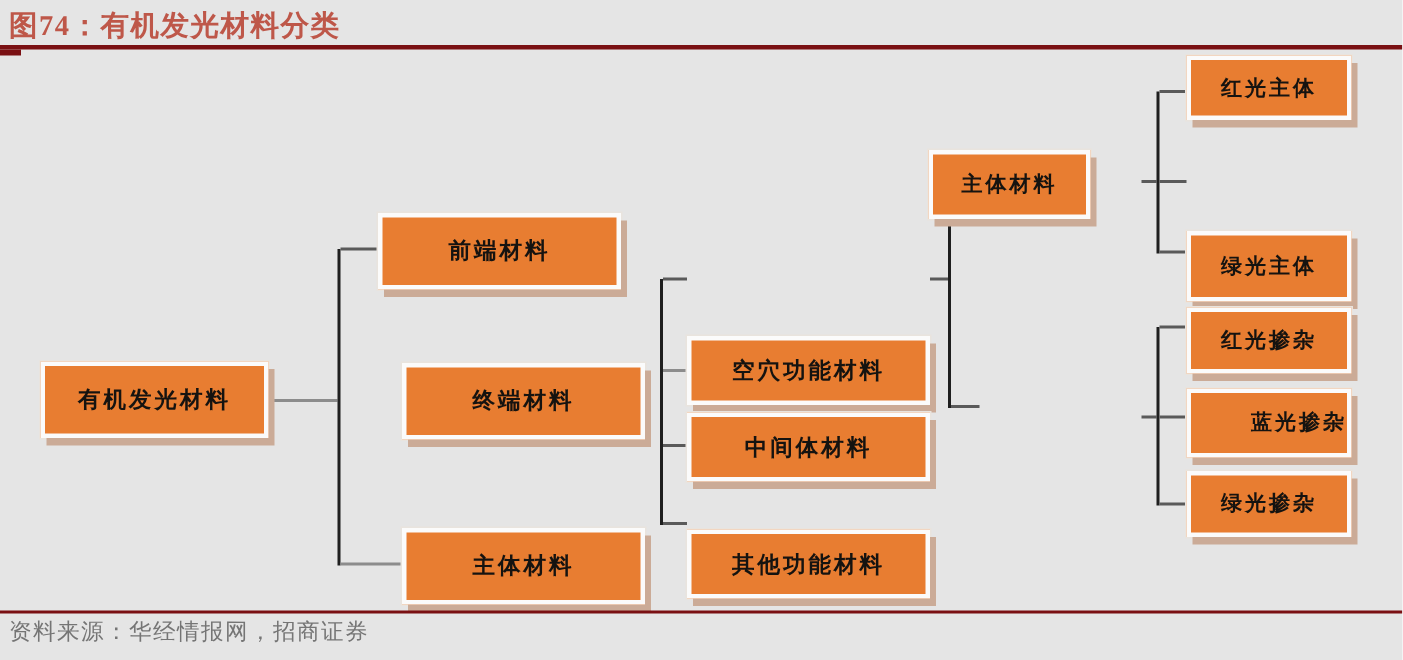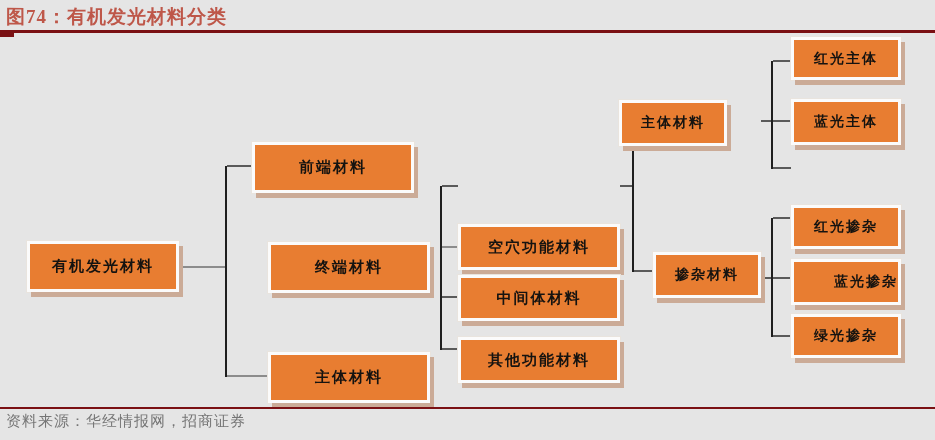--- a/index.html
+++ b/index.html
@@ -91,36 +91,33 @@
   <div class="node sz-a" style="left:268px;top:352px;width:162px;height:51px;">
     <span>主体材料</span>
   </div>
 
   <div class="node sz-a" style="left:458px;top:224px;width:162px;height:46px;">
     <span>空穴功能材料</span>
   </div>
   <div class="node sz-a" style="left:458px;top:275px;width:162px;height:46px;">
     <span>中间体材料</span>
   </div>
-  <div class="node sz-a" style="left:458px;top:337px;width:162px;height:46px;justify-content:center;">
+  <div class="node sz-a" style="left:458px;top:353px;width:162px;height:46px;justify-content:center;">
     <span>其他功能材料</span>
   </div>
 
   <div class="node sz-b" style="left:619px;top:100px;width:108px;height:46px;">
     <span>主体材料</span>
   </div>
-  <div class="node sz-b" style="left:653px;top:252px;width:108px;height:46px;">
-    <span>掺杂材料</span>
-  </div>
 
   <div class="node sz-b" style="left:791px;top:37px;width:110px;height:43px;">
     <span>红光主体</span>
   </div>
-  <div class="node sz-b" style="left:791px;top:99px;width:110px;height:46px;">
-    <span>蓝光主体</span>
+  <div class="node sz-b" style="left:791px;top:154px;width:110px;height:47px;">
+    <span>绿光主体</span>
   </div>
   <div class="node sz-b" style="left:791px;top:205px;width:110px;height:44px;">
     <span>红光掺杂</span>
   </div>
   <div class="node sz-b" style="left:791px;top:259px;width:110px;height:46px;justify-content:flex-end;">
     <span>蓝光掺杂</span>
   </div>
   <div class="node sz-b" style="left:791px;top:314px;width:110px;height:44px;">
     <span>绿光掺杂</span>
   </div>

